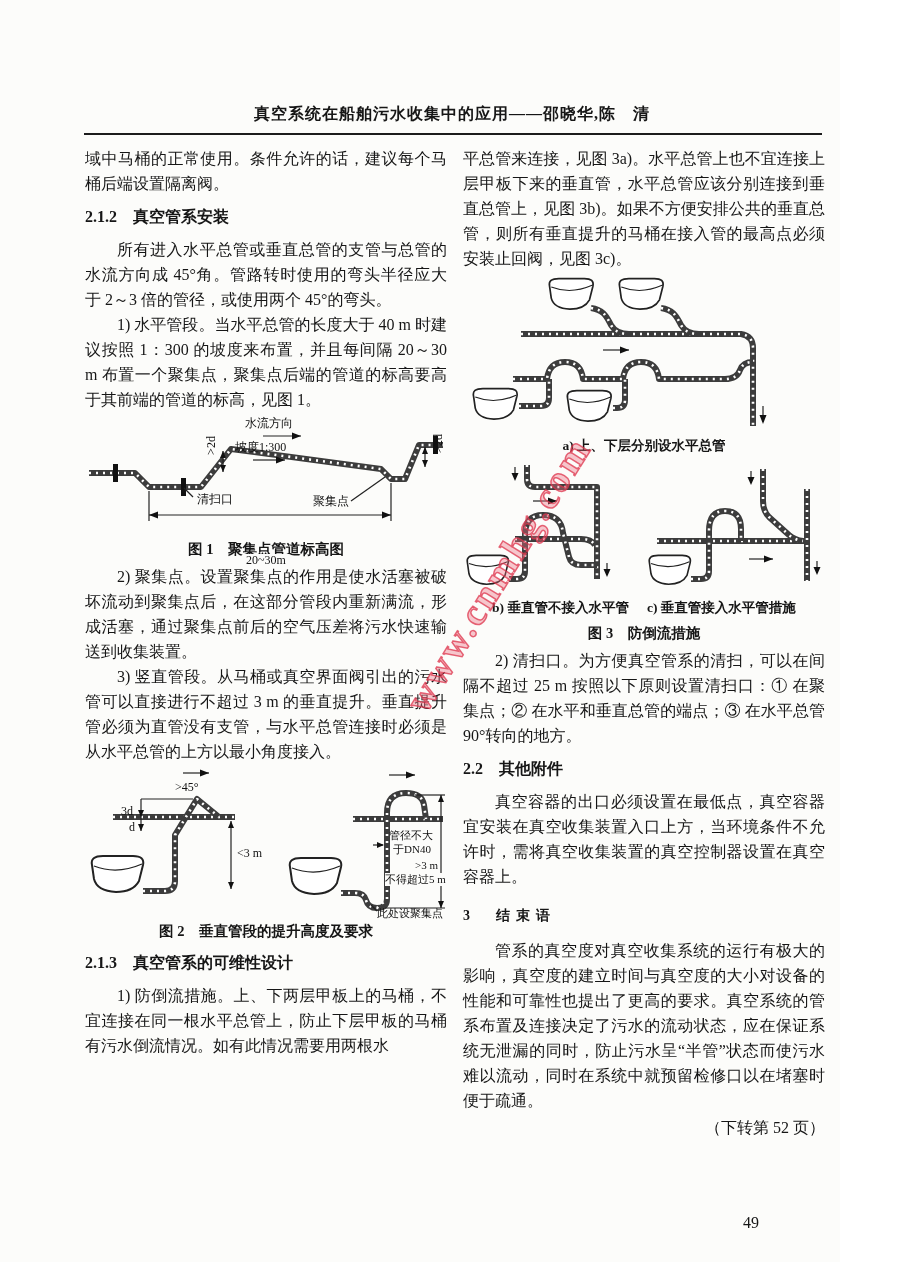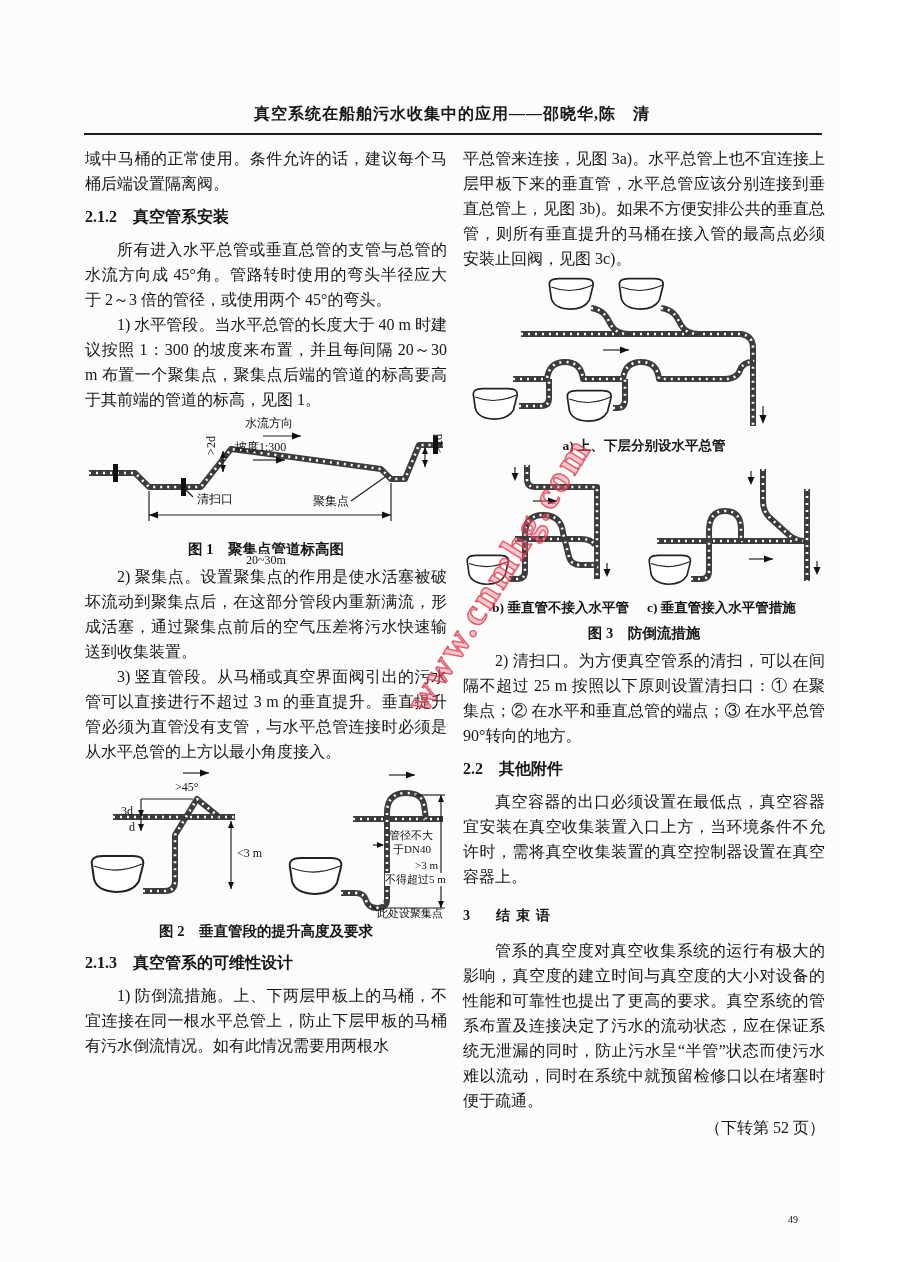--- a/index.html
+++ b/index.html
@@ -33,21 +33,21 @@
   .toilet-line { fill:none; stroke:#222; stroke-width:1.3; }
   .subcaps { display:flex; justify-content:center; gap:18px; font-weight:bold; font-size:13.5px; margin:2px 0; }
   .watermark {
     position:absolute; left:330px; top:552px; width:336px;
     text-align:center; font-size:38px; font-weight:bold; letter-spacing:3px;
     font-family:"Liberation Serif",serif;
     color:rgba(236,110,128,0.38);
     -webkit-text-stroke:1.5px rgba(222,52,76,0.75);
     transform:rotate(-58deg); transform-origin:center; pointer-events:none;
   }
-  .pagenum { position:absolute; left:788px; top:1214px; font-size:10px; }
+  .pagenum { position:absolute; left:743px; top:1214px; font-size:16px; }
   .cont-note { text-align:right; text-indent:0 !important; margin-top:2px !important; }
 </style>
 </head>
 <body>
 
 <div class="page">
 
   <div class="hdr">真空系统在船舶污水收集中的应用——邵晓华,陈　清</div>
   <div class="hdr-rule"></div>
 

